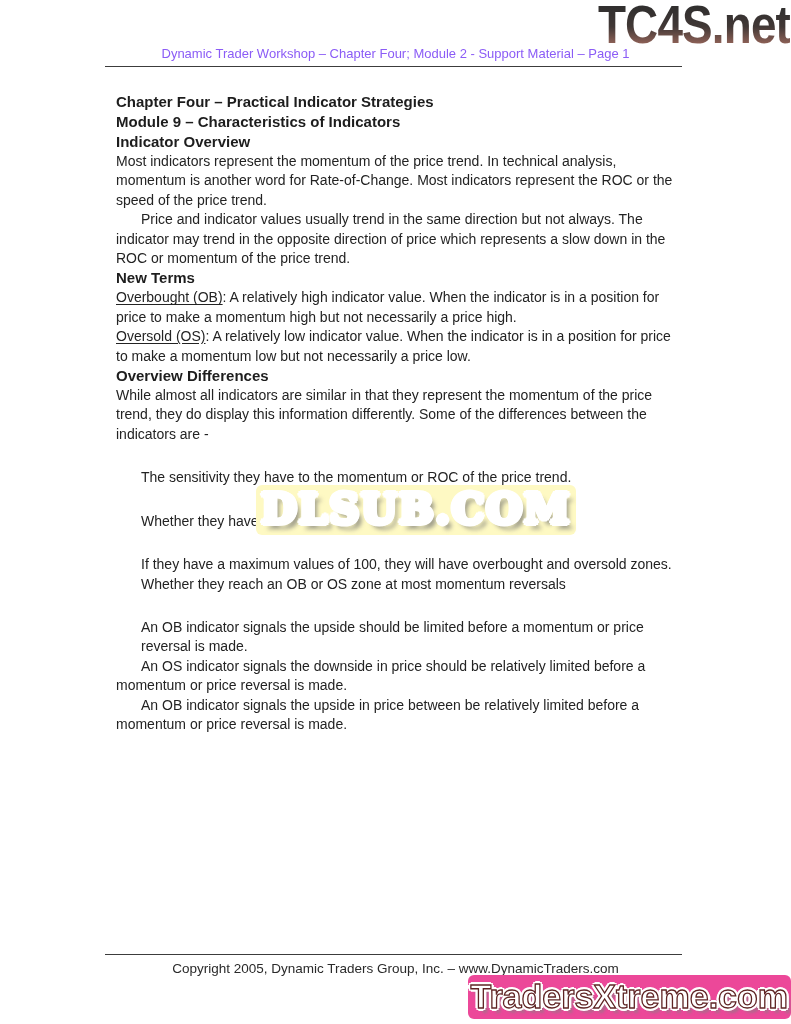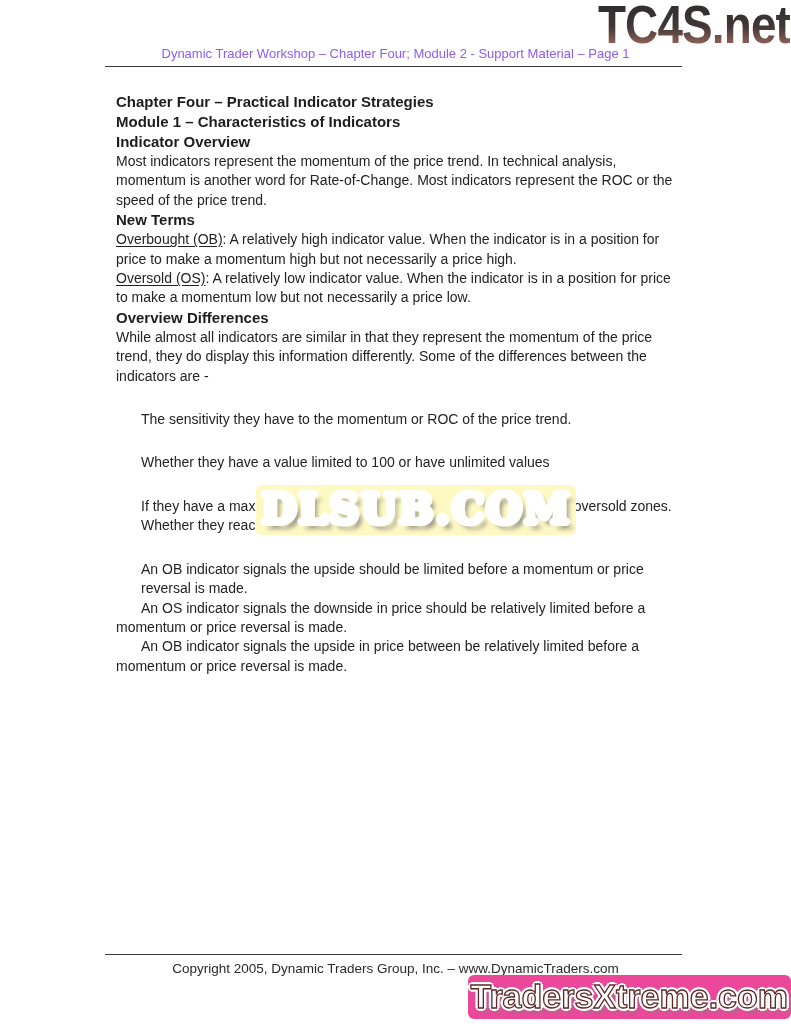--- a/index.html
+++ b/index.html
@@ -104,24 +104,25 @@
 <div class="page">
 
   <div class="wm-tc4s">TC4S.net</div>
 
   <div class="header-text">Dynamic Trader Workshop – Chapter Four; Module 2 - Support Material – Page 1</div>
   <div class="header-rule"></div>
 
   <div class="content">
 
     <h1>Chapter Four – Practical Indicator Strategies</h1>
-    <h1 class="module-title">Module 1 – Characteristics of Indicators</h1>
+    <h1 class="module-title">Module 9 – Characteristics of Indicators</h1>
 
     <h2 class="sec-heading-1">Indicator Overview</h2>
     <p class="p-after-h">Most indicators represent the momentum of the price trend. In technical analysis, momentum is another word for Rate-of-Change. Most indicators represent the ROC or the speed of the price trend.</p>
+    <p class="p-gap indent-first">Price and indicator values usually trend in the same direction but not always. The indicator may trend in the opposite direction of price which represents a slow down in the ROC or momentum of the price trend.</p>
 
     <h2 class="sec-heading-2">New Terms</h2>
     <p class="p-gap-term"><span class="u">Overbought (OB)</span><span>: A relatively high indicator value. When the indicator is in a position for price to make a momentum high but not necessarily a price high.</span></p>
     <p class="p-gap-term2"><span class="u">Oversold (OS)</span><span>: A relatively low indicator value. When the indicator is in a position for price to make a momentum low but not necessarily a price low.</span></p>
 
     <h2 class="sec-heading-3">Overview Differences</h2>
     <p class="p-gap-term">While almost all indicators are similar in that they represent the momentum of the price trend, they do display this information differently. Some of the differences between the indicators are -</p>
 
     <div class="items">
       <p>The sensitivity they have to the momentum or ROC of the price trend.</p>

